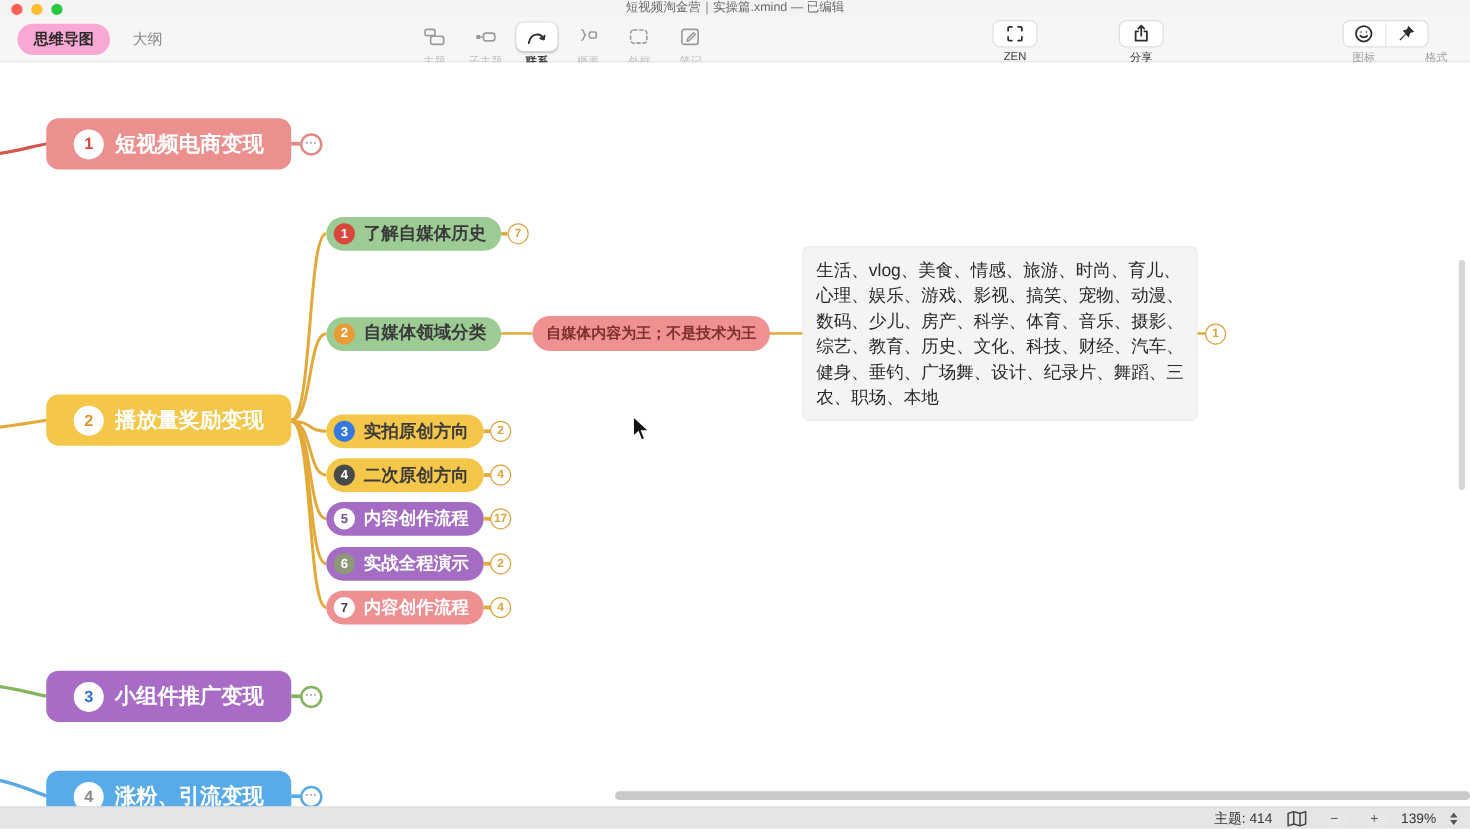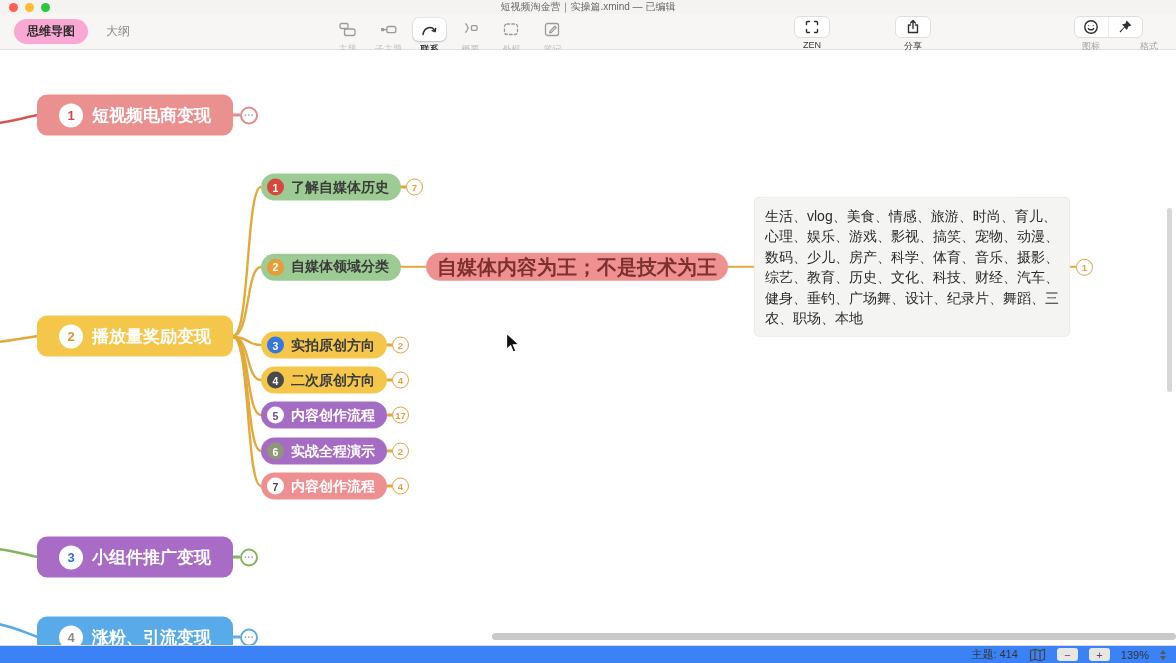--- a/index.html
+++ b/index.html
@@ -75,30 +75,30 @@
   .s-red{background:#e08b86;} .s-green{background:#84b45e;} .s-blue{background:#5aabe5;}
   .hline{height:2.5px;background:#e2a93b;flex:0 0 auto;}
   .collapse{width:18px;height:18px;border-radius:50%;background:#fff;box-sizing:border-box;
             display:flex;align-items:center;justify-content:center;font-size:10px;color:#a8a8a8;
             line-height:1;flex:0 0 auto;font-weight:bold;}
   .cb-red{border:2px solid #e08b86;} .cb-green{border:2px solid #84b45e;} .cb-blue{border:2px solid #5aabe5;}
   .badge{width:17px;height:17px;box-sizing:border-box;border:1.5px solid #dca43f;background:#fff;
          border-radius:50%;color:#dca43f;font-size:9.5px;font-weight:bold;display:flex;
          align-items:center;justify-content:center;flex:0 0 auto;}
   .callout{height:28px;background:#ef9191;border-radius:14px;display:flex;align-items:center;
-           padding:0 11px;color:#7e2f2f;font-size:20px;font-weight:bold;flex:0 0 auto;}
+           padding:0 11px;color:#7e2f2f;font-size:12px;font-weight:bold;flex:0 0 auto;}
   .noteblock{background:#f4f4f2;border:1px solid #ebebe9;border-radius:5px;padding:8px 10px;
              font-size:14px;line-height:20.4px;color:#2a2a2a;flex:0 0 auto;white-space:nowrap;}
 
   .scroll-h{position:absolute;left:492px;top:583px;width:684px;height:7px;border-radius:3.5px;background:#c9c9c9;}
   .scroll-v{position:absolute;left:1167px;top:158px;width:5px;height:184px;border-radius:2.5px;background:#d6d6d6;}
   .cursor{position:absolute;left:505px;top:282px;}
 
   
-  .statusbar{height:18px;background:#3b82f6;border-top:1px solid #dddcda;display:flex;align-items:center;
+  .statusbar{height:18px;background:#e5e5e5;border-top:1px solid #dddcda;display:flex;align-items:center;
              justify-content:flex-end;gap:11px;padding-right:10px;box-sizing:border-box;
              font-size:11px;color:#333;flex:0 0 auto;}
   .zbtn{min-width:15px;height:13px;background:#e8e7e5;border-radius:3px;display:flex;align-items:center;
         justify-content:center;font-size:11px;color:#555;padding:0 3px;}
   .stepper{display:flex;flex-direction:column;gap:2px;align-items:center;}
   .tri{width:0;height:0;border-left:3.5px solid transparent;border-right:3.5px solid transparent;}
   .tri.up{border-bottom:4.5px solid #555;}
   .tri.down{border-top:4.5px solid #555;}
 </style>
 </head>

